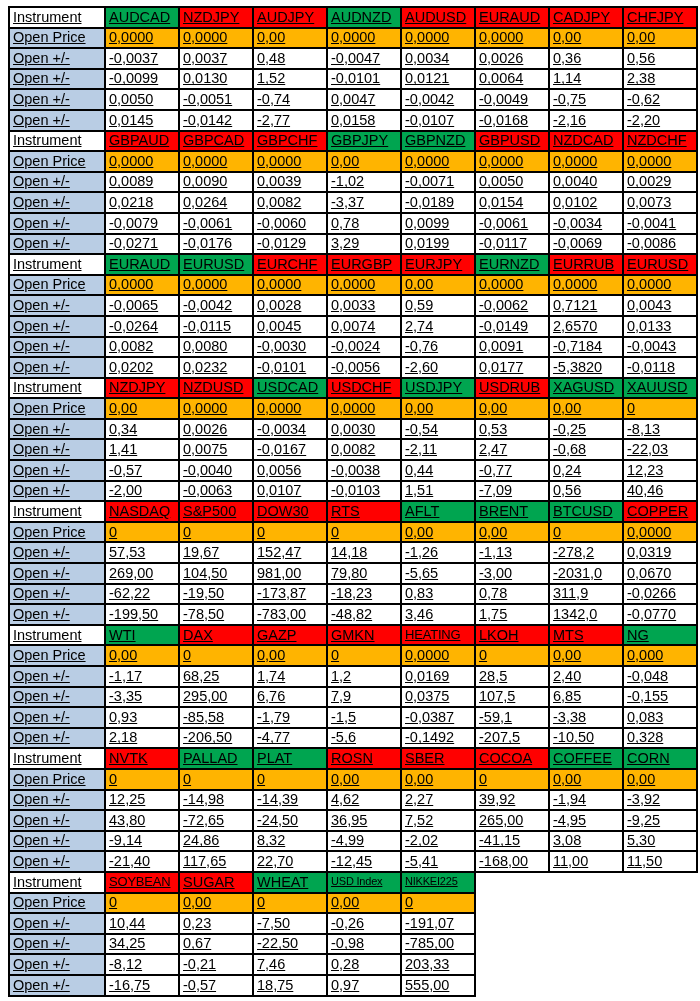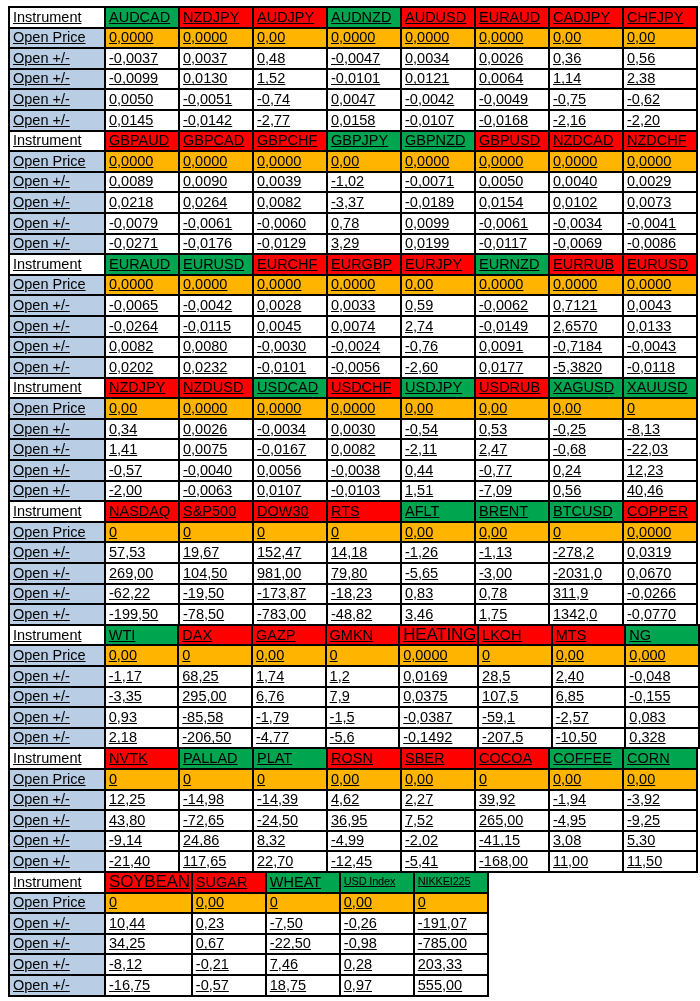--- a/index.html
+++ b/index.html
@@ -33,21 +33,21 @@
     white-space:nowrap;
     overflow:hidden;
     vertical-align:middle;
   }
   td.label{background:#fff;}
   td.label.blue{background:var(--label-blue);}
   td.hdr.green{background:var(--green);}
   td.hdr.red{background:var(--red);}
   td.price{background:var(--amber);}
   td.change{background:#fff;}
-  td.fit-mid{font-size:17px;letter-spacing:-0.2px;}
+  td.fit-mid{font-size:13px;letter-spacing:-0.2px;}
   td.fit-small{font-size:11px;letter-spacing:-0.2px;}
 </style>
 </head>
 <body>
 
 <div id="sheet">
     <table class="block">
       <colgroup>
         <col style="width: 96px;">
         <col style="width: 74px;">
@@ -510,21 +510,21 @@
           <td class="change">-0,155</td>
         </tr>
         <tr>
           <td class="label blue">Open +/-</td>
           <td class="change">0,93</td>
           <td class="change">-85,58</td>
           <td class="change">-1,79</td>
           <td class="change">-1,5</td>
           <td class="change">-0,0387</td>
           <td class="change">-59,1</td>
-          <td class="change">-2,57</td>
+          <td class="change">-3,38</td>
           <td class="change">0,083</td>
         </tr>
         <tr>
           <td class="label blue">Open +/-</td>
           <td class="change">2,18</td>
           <td class="change">-206,50</td>
           <td class="change">-4,77</td>
           <td class="change">-5,6</td>
           <td class="change">-0,1492</td>
           <td class="change">-207,5</td>

